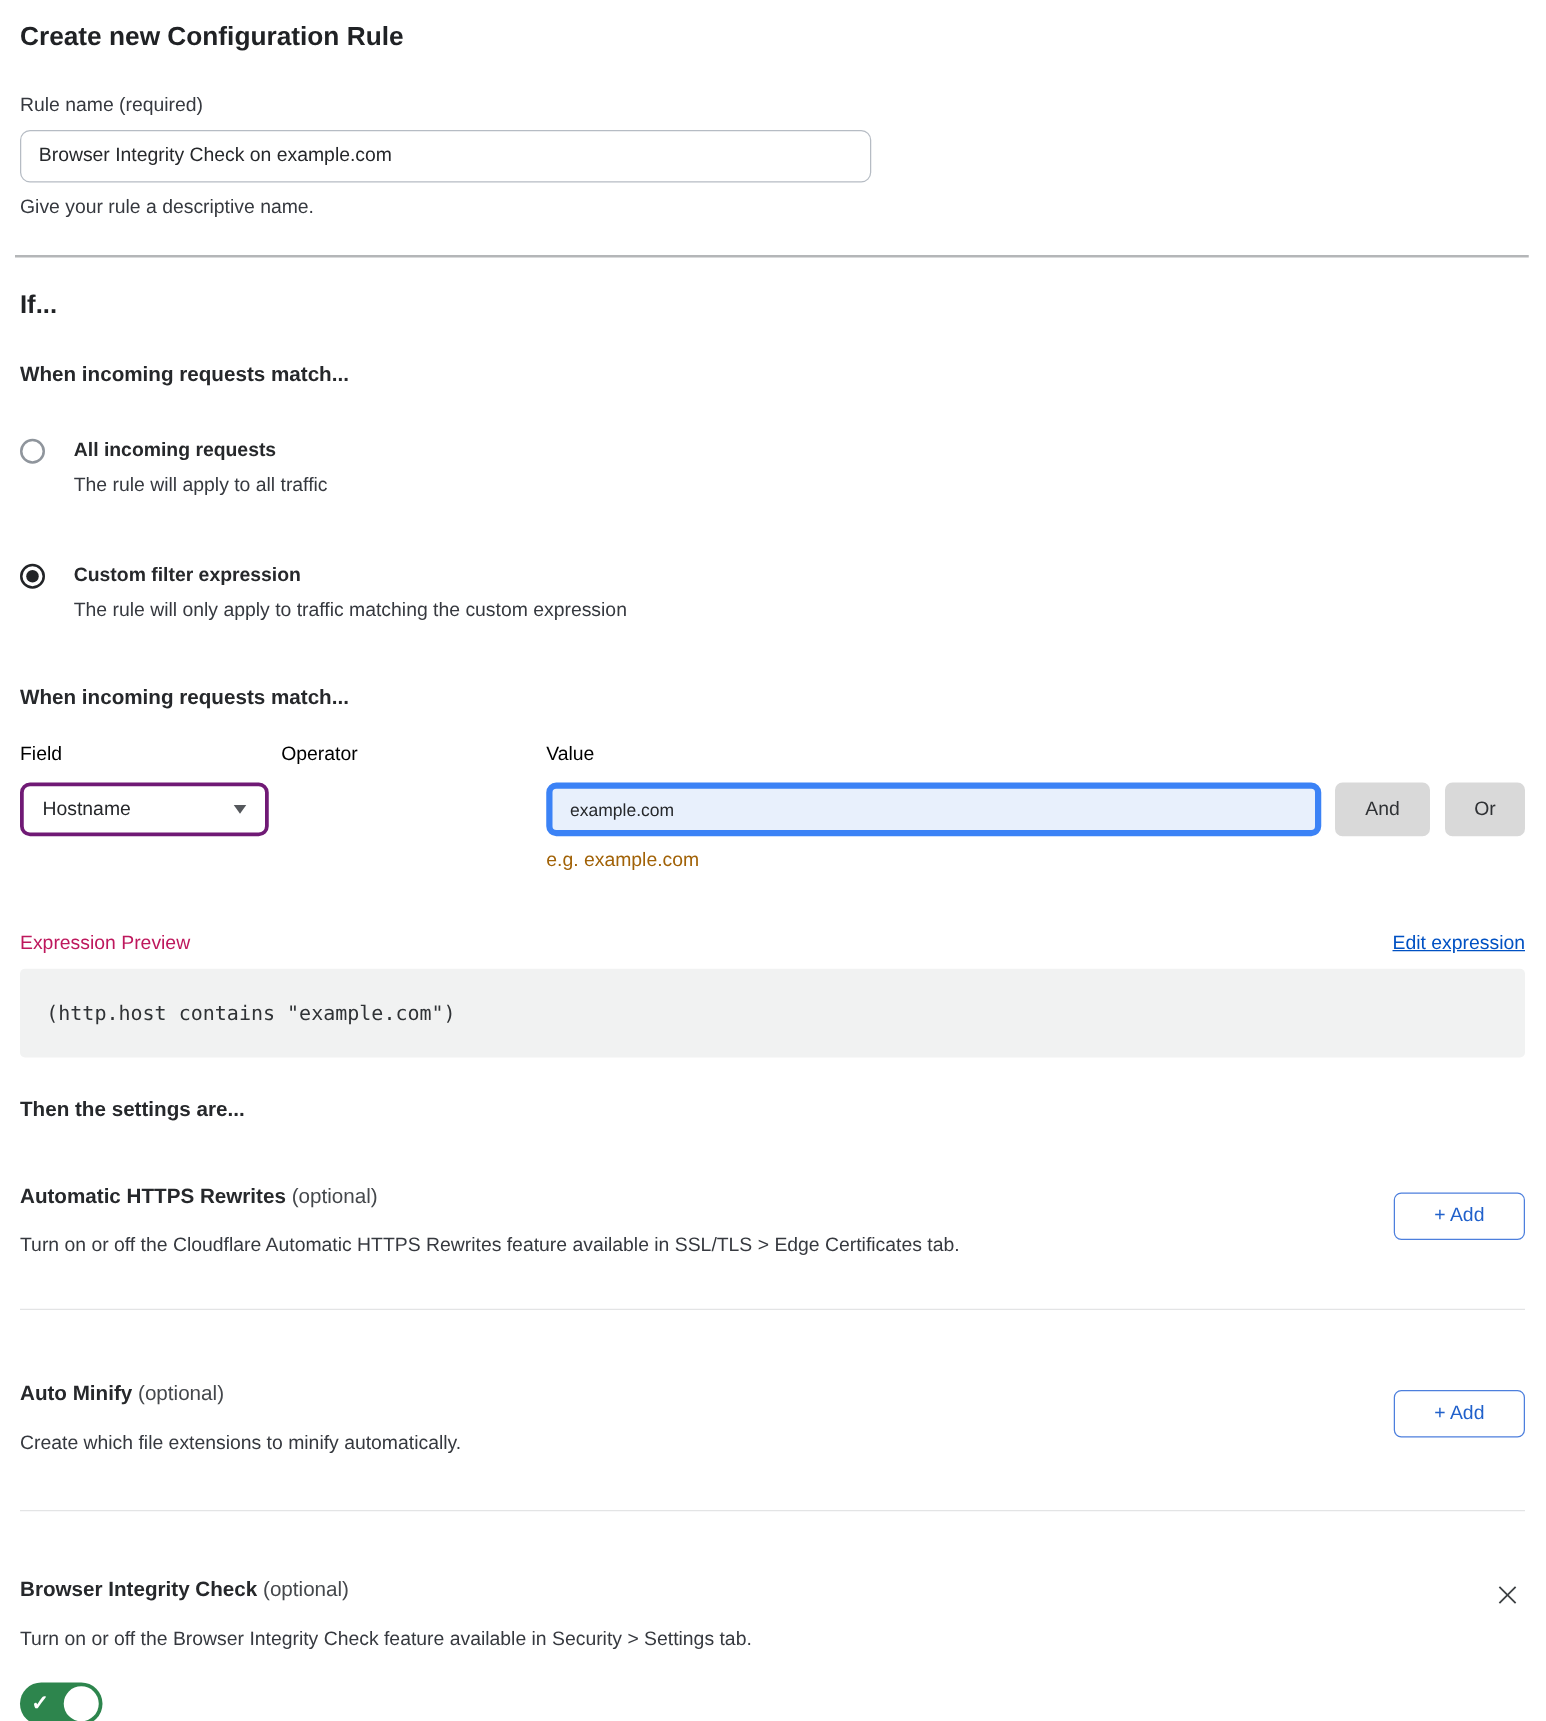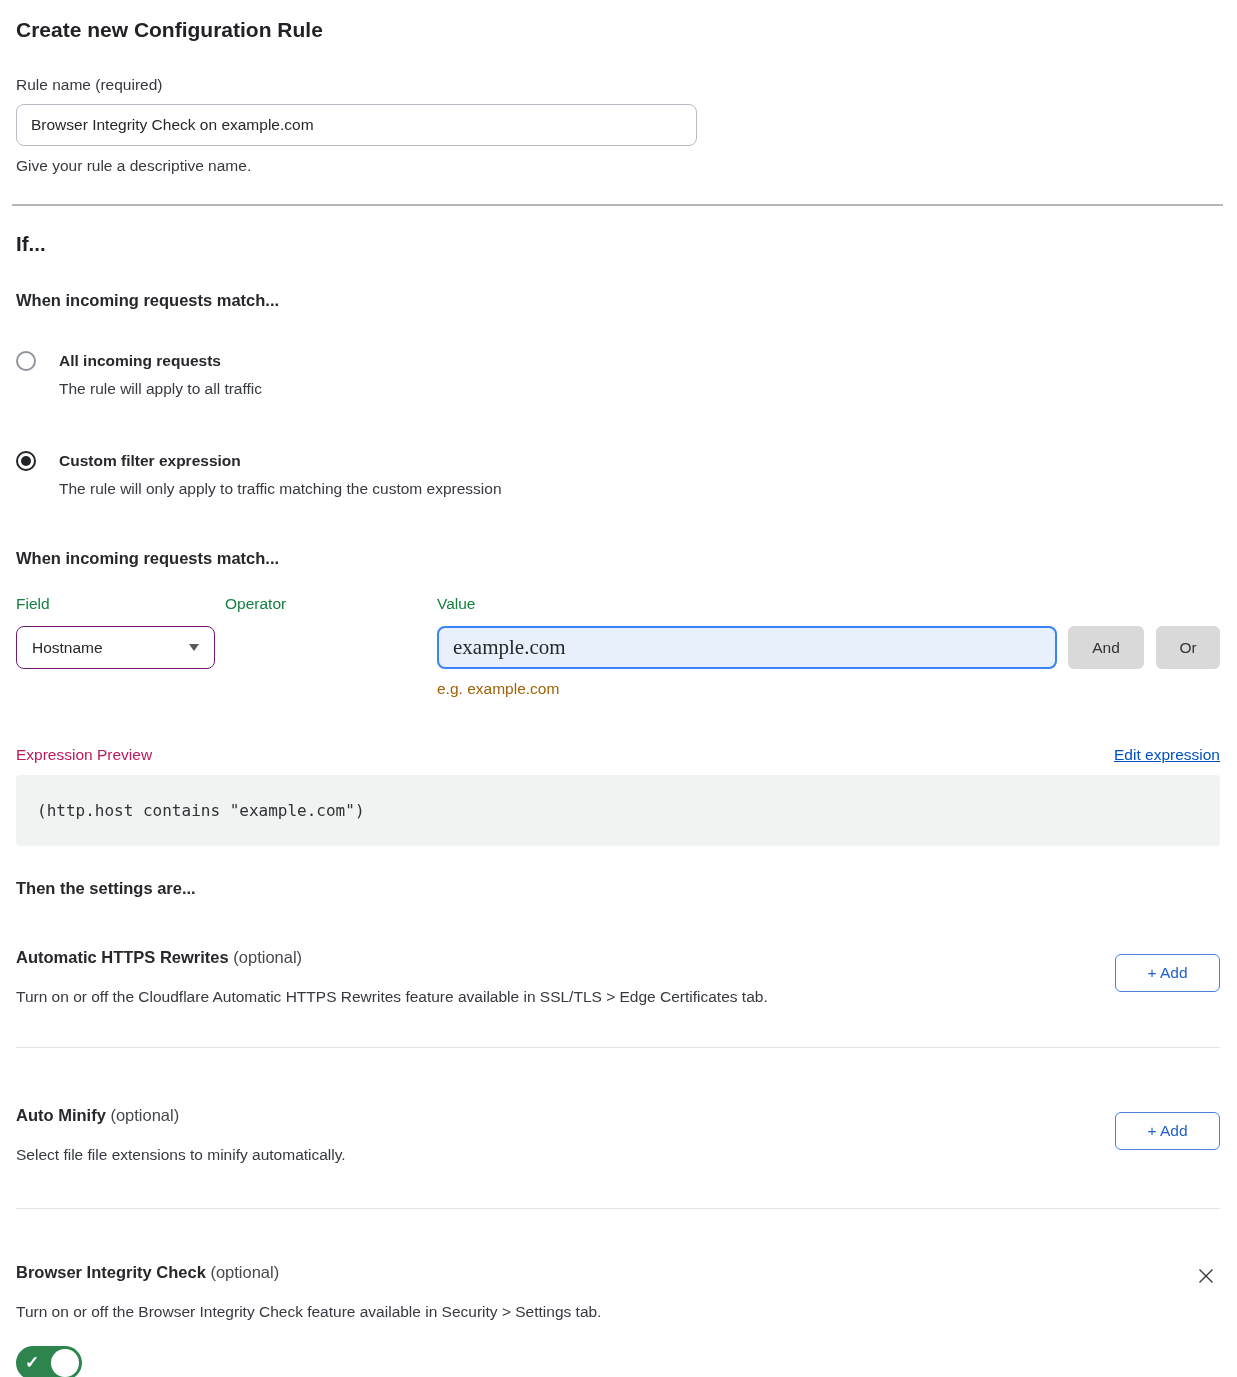--- a/index.html
+++ b/index.html
@@ -63,36 +63,36 @@
   }
   .radio-texts { margin-left: 23px; }
   .radio-label { font-size: 15.5px; font-weight: 700; color: #26282b; line-height: 21px; cursor: pointer; }
   .radio-desc { margin-top: 7px; font-size: 15.5px; color: #36393f; line-height: 21px; }
 
   .match-heading-2 { margin-top: 47px; }
 
   
   .filter-row { display: flex; margin-top: 23px; }
   .fcol { display: flex; flex-direction: column; }
-  .flabel { font-size: 15.5px; color: #15803d; line-height: 22px; margin-bottom: 11px; }
+  .flabel { font-size: 15.5px; color: #000000; line-height: 22px; margin-bottom: 11px; }
   .select-box {
-    height: 43px; border: 1px solid #701a75; border-radius: 8px;
+    height: 43px; border: 3px solid #701a75; border-radius: 8px;
     background: #fff; display: flex; align-items: center; justify-content: space-between;
     padding: 0 15px; font-size: 15.5px; color: #26282b; cursor: pointer;
   }
   .chev { width: 0; height: 0; border-left: 5.5px solid transparent; border-right: 5.5px solid transparent; border-top: 7px solid #55585c; }
   .col-field { width: 199px; }
   .col-operator { width: 202px; margin-left: 10px; }
   .col-value { width: 620px; margin-left: 10px; }
   .value-input {
     height: 43px; width: 100%;
-    border: 2px solid #3b82f6; border-radius: 8px;
+    border: 5px solid #3b82f6; border-radius: 8px;
     background: #e8f0fc;
-    padding: 0 14px; font-family: Liberation Serif, serif;
-    font-size: 21px; color: #26282b; outline: none;
+    padding: 0 14px; font-family: Liberation Sans, sans-serif;
+    font-size: 14px; color: #26282b; outline: none;
   }
   .value-helper { margin-top: 9px; font-size: 15.5px; color: #a16207; line-height: 21px; }
   .andor-btn {
     margin-top: 33px; height: 43px;
     background: #d9d9d9; border: none; border-radius: 6px;
     font-family: "Liberation Sans", sans-serif;
     font-size: 15.5px; color: #303235; cursor: pointer;
   }
   .and-btn { width: 76px; margin-left: 11px; }
   .or-btn  { width: 64px; margin-left: 12px; }
@@ -224,21 +224,21 @@
   </div>
 
   <hr class="section-divider">
 
   <div class="setting-section sec-2">
     <div>
       <div class="setting-title-row">
         <span class="setting-title">Auto Minify</span>
         <span class="setting-optional">(optional)</span>
       </div>
-      <div class="setting-desc">Select file file extensions to minify automatically.</div>
+      <div class="setting-desc">Create which file extensions to minify automatically.</div>
     </div>
     <button class="add-btn">+ Add</button>
   </div>
 
   <hr class="section-divider">
 
   <div class="setting-section sec-3">
     <div>
       <div class="setting-title-row">
         <span class="setting-title">Browser Integrity Check</span>

